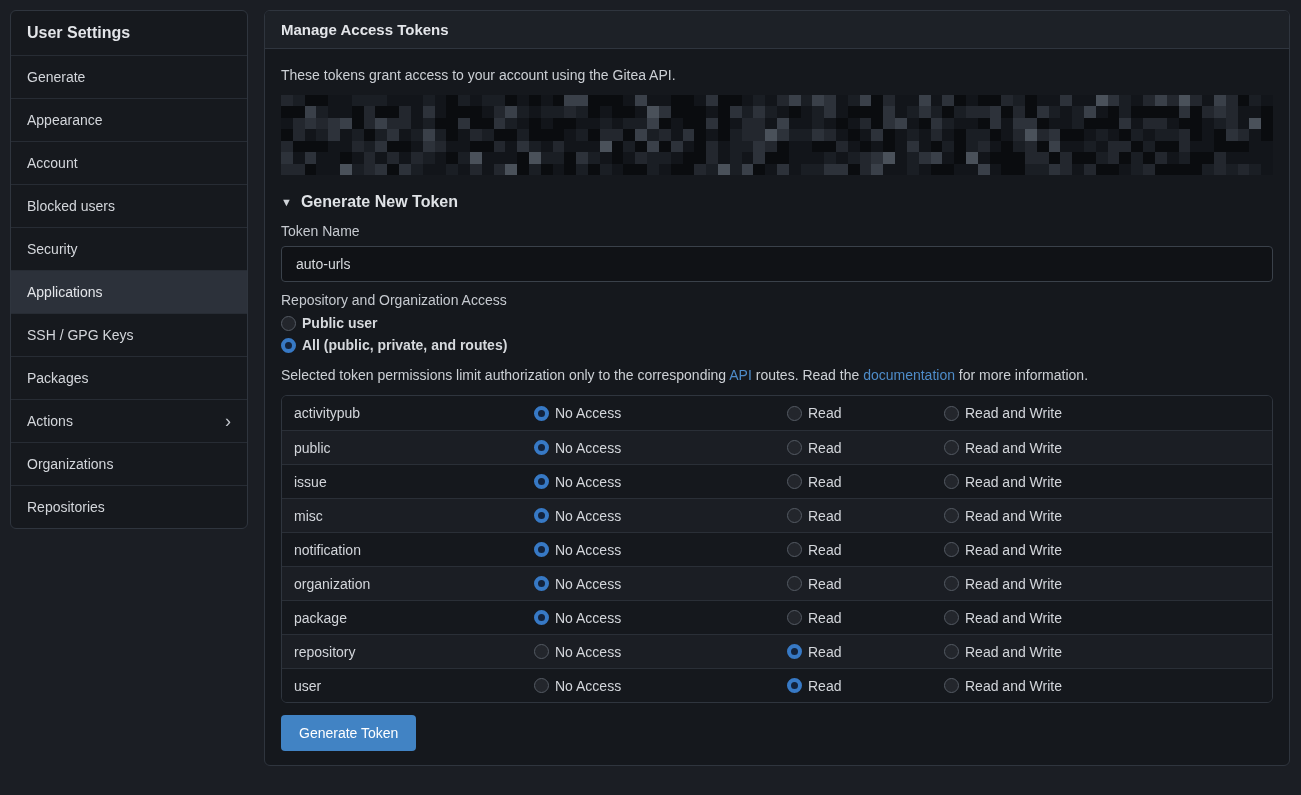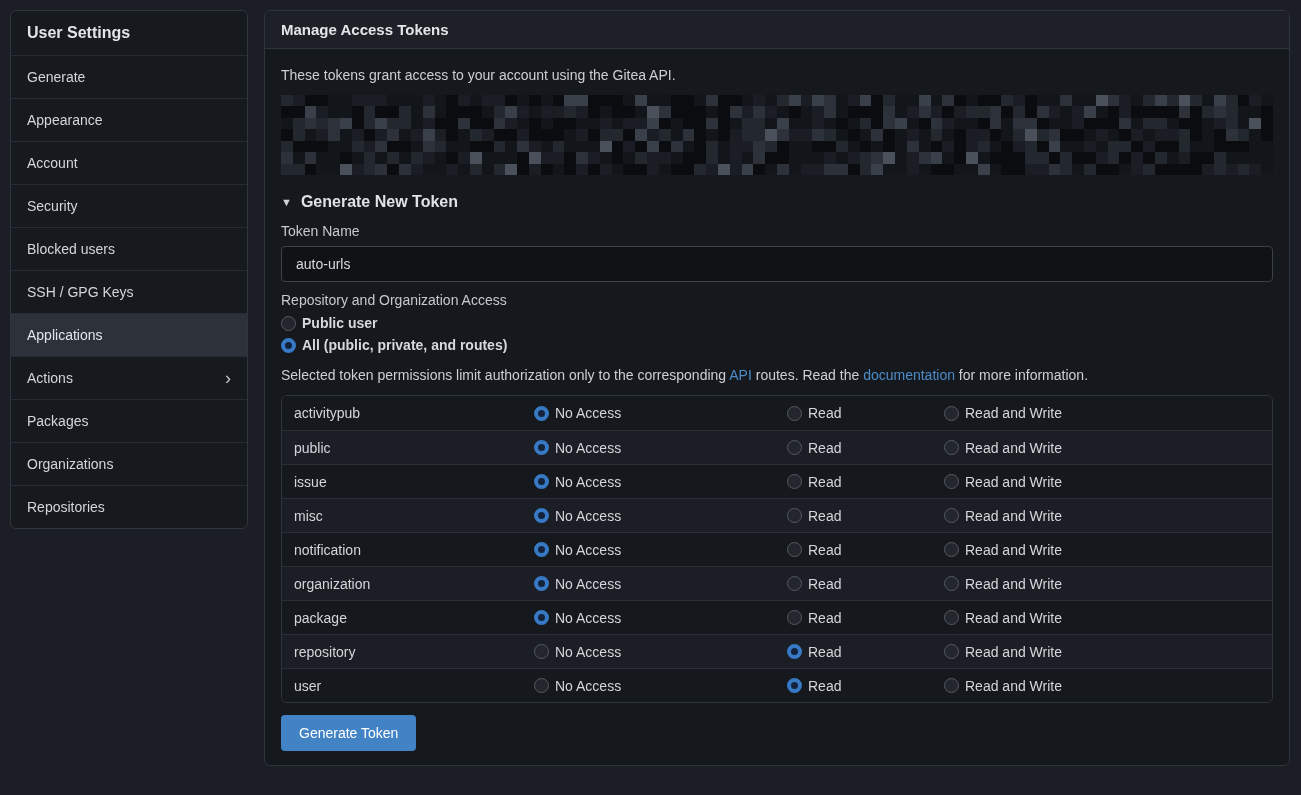--- a/index.html
+++ b/index.html
@@ -205,37 +205,37 @@
         <div class="menu-item">
           <span>Generate</span>
         </div>
         <div class="menu-item">
           <span>Appearance</span>
         </div>
         <div class="menu-item">
           <span>Account</span>
         </div>
         <div class="menu-item">
+          <span>Blocked users</span>
+        </div>
+        <div class="menu-item">
           <span>Security</span>
         </div>
-        <div class="menu-item">
-          <span>Blocked users</span>
+        <div class="menu-item active">
+          <span>Applications</span>
         </div>
         <div class="menu-item">
           <span>SSH / GPG Keys</span>
         </div>
-        <div class="menu-item active">
-          <span>Applications</span>
+        <div class="menu-item">
+          <span>Packages</span>
         </div>
         <div class="menu-item">
           <span>Actions</span>
           <span class="chevron">›</span>
-        </div>
-        <div class="menu-item">
-          <span>Packages</span>
         </div>
         <div class="menu-item">
           <span>Organizations</span>
         </div>
         <div class="menu-item">
           <span>Repositories</span>
         </div>
       </div>
   </aside>
 

